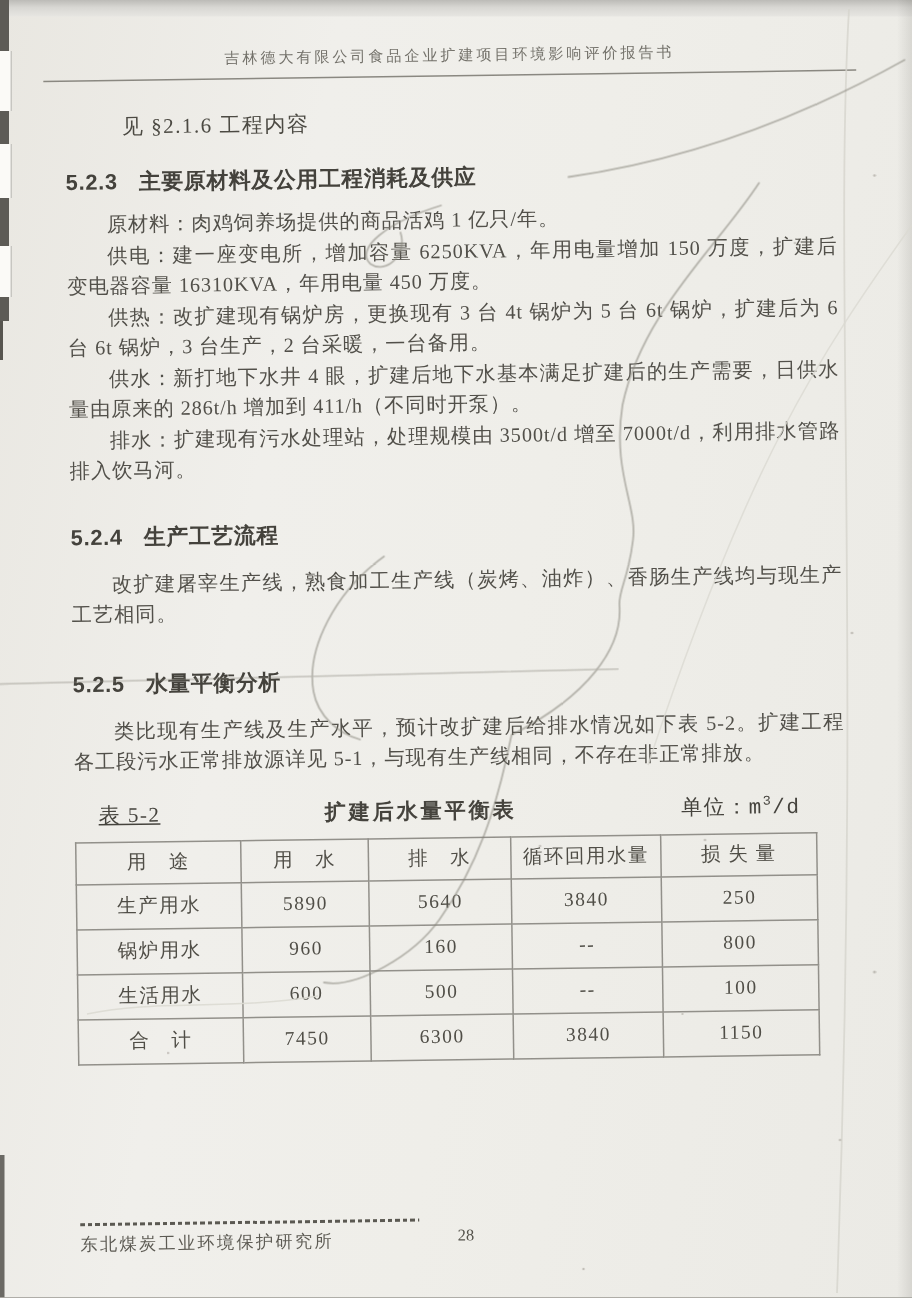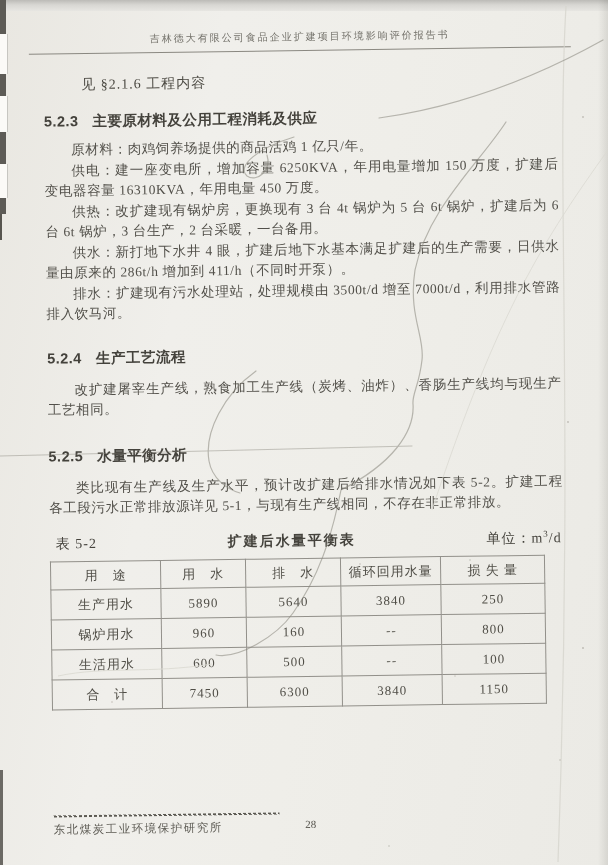--- a/index.html
+++ b/index.html
@@ -47,24 +47,24 @@
   }
   .sec-523 .paras{margin-top:9px;}
   .sec-524{margin-top:24px;}
   .sec-524 .paras{margin-top:12px;}
   .sec-525{margin-top:26px;}
   .sec-525 .paras{margin-top:12px;}
   
   .tbl-caption{
     display:flex;align-items:baseline;margin-top:16px;font-size:14px;color:#45433d;
   }
-  .tbl-caption .lbl{margin-left:6px;letter-spacing:1px;}
+  .tbl-caption .lbl{margin-left:16px;letter-spacing:1px;text-decoration:underline;}
   .tbl-caption .ttl{flex:1;text-align:center;font-family:"Liberation Sans","DejaVu Sans",sans-serif;
     font-weight:bold;letter-spacing:2px;}
-  .tbl-caption .unit{margin-right:2px;letter-spacing:1px;}
+  .tbl-caption .unit{margin-right:30px;letter-spacing:1px;font-family:Liberation Mono, monospace;}
   .tbl-caption .unit sup{font-size:9px;}
   table.balance{
     margin-top:8px;border-collapse:collapse;table-layout:fixed;width:494px;
     font-size:13px;color:#504e47;
   }
   table.balance th,table.balance td{
     border:1px solid #92908a;text-align:center;font-weight:normal;
     padding:0;letter-spacing:1px;
   }
   table.balance th{height:27px;}

